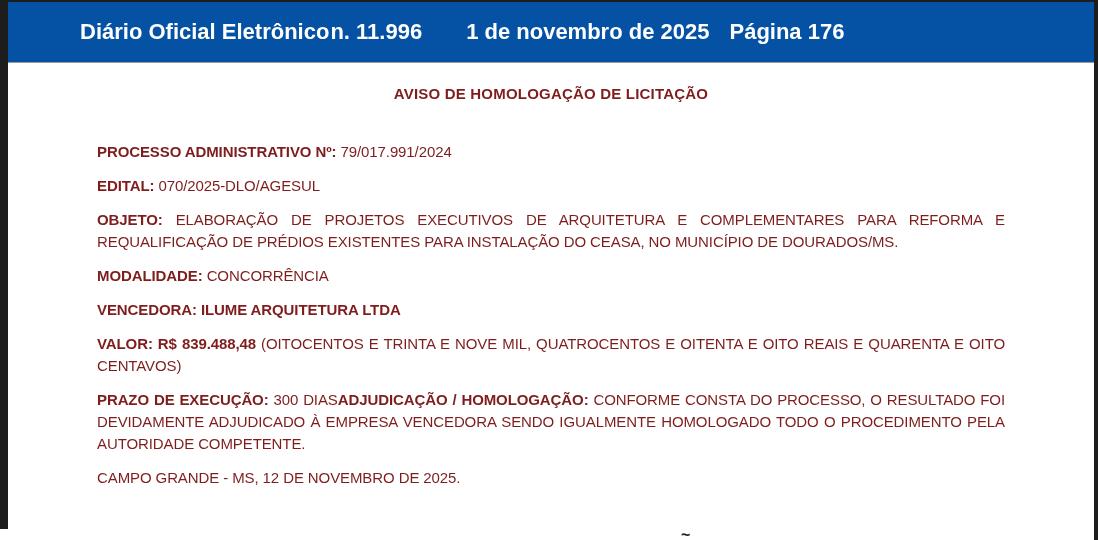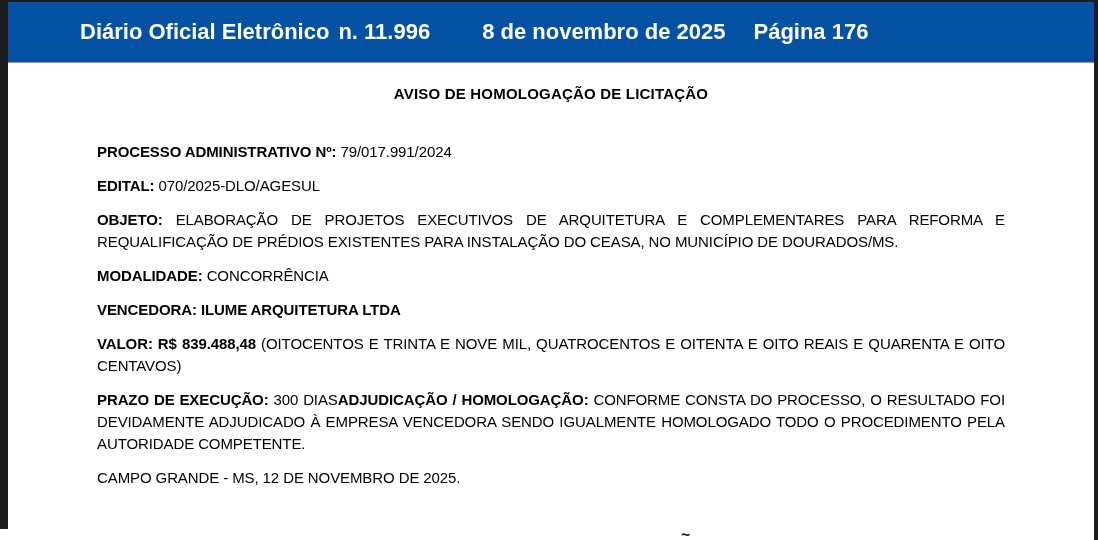--- a/index.html
+++ b/index.html
@@ -27,21 +27,21 @@
     padding-left: 72px;
     font-weight: bold; font-size: 22px;
     white-space: nowrap;
   }
   .gz-edition { margin-left: 1px; }
   .gz-date    { margin-left: 44px; }
   .gz-pageno  { margin-left: 20px; }
 
   .doc {
     padding: 0 77px;
-    color: #000000;
+    color: #7f1d1d;
     font-size: 15px;
   }
   .notice-title {
     font-size: 15px; font-weight: bold;
     text-align: center;
     line-height: 22px;
     margin: 20px 0 36px 0;
     letter-spacing: 0.2px;
   }
   .para {
@@ -63,24 +63,24 @@
 </style>
 </head>
 <body>
 
 <div class="frame-top" style="background: rgb(29, 29, 29);"></div>
 <div class="frame-left" style="background: rgb(29, 29, 29);"></div>
 <div class="frame-right" style="background: rgb(29, 29, 29);"></div>
 
 <div class="page">
 
-  <div class="gz-header" style="background: rgb(5, 82, 165); color: rgb(255, 255, 255); gap: 8px;">
+  <div class="gz-header" style="background: rgb(5, 82, 165); color: rgb(255, 255, 255);">
     <span class="gz-title">Diário Oficial Eletrônico</span>
     <span class="gz-edition">n. 11.996</span>
-    <span class="gz-date">8 de novembro de 2025</span>
+    <span class="gz-date">1 de novembro de 2025</span>
     <span class="gz-pageno">Página 176</span>
   </div>
 
   <div class="doc">
     <div class="notice-title">AVISO DE HOMOLOGAÇÃO DE LICITAÇÃO</div>
 
     <div>
         <p class="para"><span class="b">PROCESSO ADMINISTRATIVO Nº: </span><span>79/017.991/2024</span></p>
         <p class="para"><span class="b">EDITAL: </span><span>070/2025-DLO/AGESUL</span></p>
         <p class="para"><span class="b">OBJETO: </span><span>ELABORAÇÃO DE PROJETOS EXECUTIVOS DE ARQUITETURA E COMPLEMENTARES PARA REFORMA E REQUALIFICAÇÃO DE PRÉDIOS EXISTENTES PARA INSTALAÇÃO DO CEASA, NO MUNICÍPIO DE DOURADOS/MS.</span></p>

